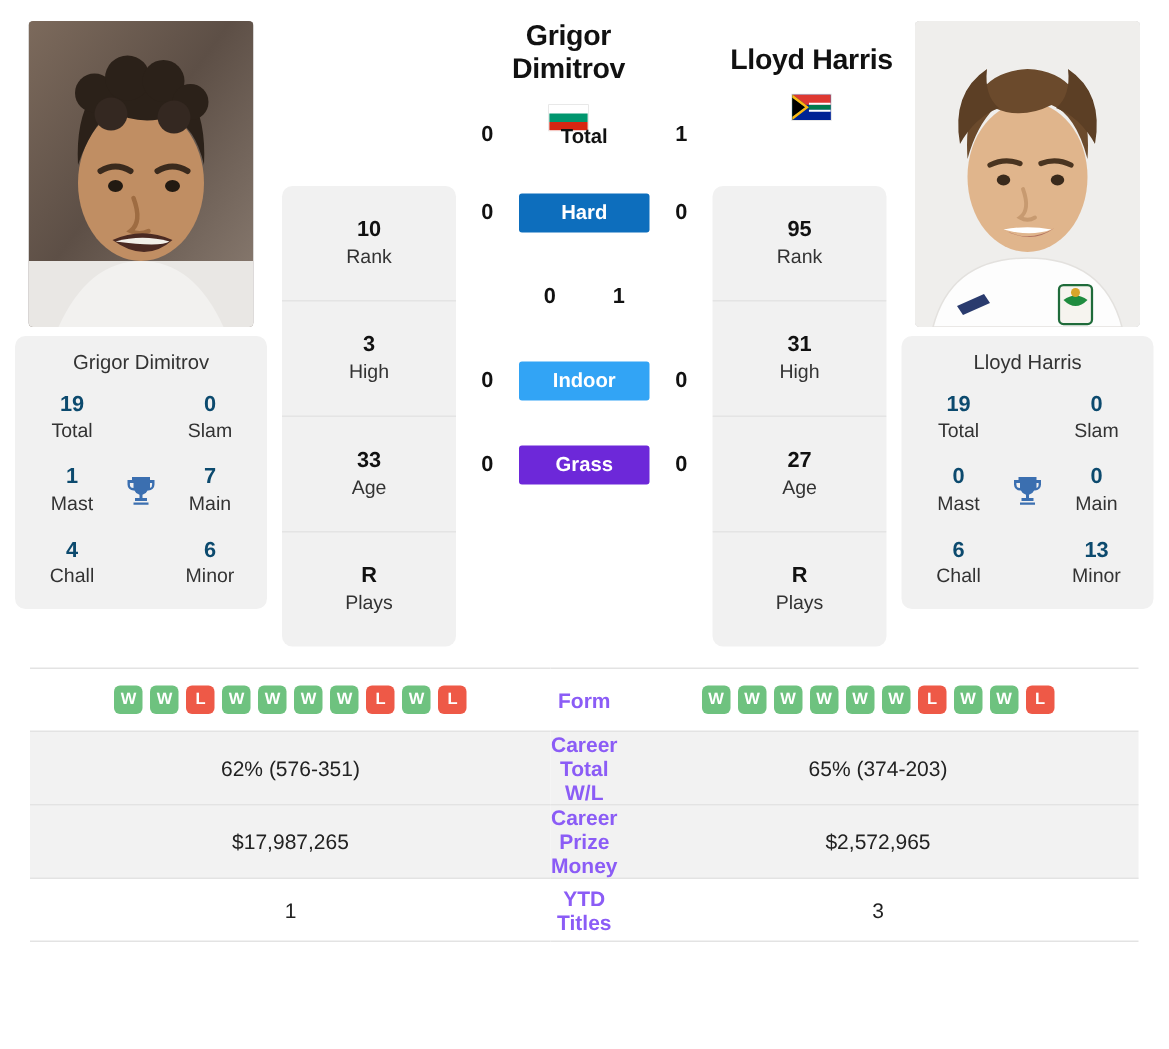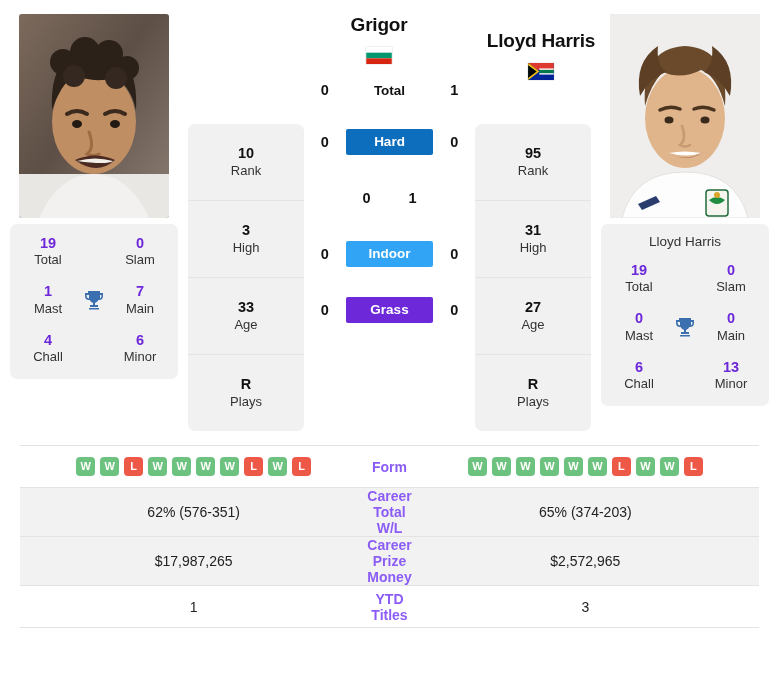--- a/index.html
+++ b/index.html
@@ -63,21 +63,21 @@
     padding: 0 4px;
   }
   .pair-row:last-child { margin-bottom: 2px; }
   .pair-cell {
     width: 56px;
     text-align: center;
   }
   .pair-val {
     font-size: 14.5px;
     font-weight: bold;
-    color: #6d28d9;
+    color: #0c4a6e;
     line-height: 1.25;
   }
   .pair-lab {
     font-size: 13px;
     color: #333;
     line-height: 1.25;
   }
   .trophy-wrap {
     width: 34px;
     display: flex;
@@ -270,20 +270,21 @@
         <path d="M48 100 q10 -6 20 0" stroke="#3a2a1d" stroke-width="4" fill="none" stroke-linecap="round"></path>
         <path d="M86 100 q10 -6 20 0" stroke="#3a2a1d" stroke-width="4" fill="none" stroke-linecap="round"></path>
         <ellipse cx="58" cy="110" rx="5" ry="4" fill="#221a12"></ellipse>
         <ellipse cx="96" cy="110" rx="5" ry="4" fill="#221a12"></ellipse>
         <path d="M70 118 q6 16 -2 22 q6 3 12 0" stroke="#9e6c42" stroke-width="3" fill="none" stroke-linecap="round"></path>
         <path d="M56 146 q20 -9 40 0 q-18 16 -40 0 z" fill="#4b2a22"></path>
         <path d="M58 147 q18 -5 36 0 q-6 4 -36 0 z" fill="#f2efe8"></path>
       </svg>
     </div>
     <div class="titles-card">
+      <div class="player-name-small">Grigor Dimitrov</div>
 
       <div class="pair-row">
         <div class="pair-cell">
           <div class="pair-val">19</div>
           <div class="pair-lab">Total</div>
         </div>
         <div class="trophy-wrap"></div>
         <div class="pair-cell">
           <div class="pair-val">0</div>
           <div class="pair-lab">Slam</div>
@@ -337,20 +338,21 @@
       <div class="info-val">R</div>
       <div class="info-lab">Plays</div>
     </div>
   </div>
 
   <div class="center-col">
 
     <div class="names-row">
       <div class="name-block">
         <div class="big-name">Grigor</div>
+        <div class="big-name">Dimitrov</div>
         <div class="flag">
           <svg viewBox="0 0 30 20">
             <rect width="30" height="6.67" fill="#ffffff"></rect>
             <rect y="6.67" width="30" height="6.67" fill="#00966e"></rect>
             <rect y="13.34" width="30" height="6.66" fill="#d62612"></rect>
           </svg>
         </div>
       </div>
 
       <div class="total-row">

